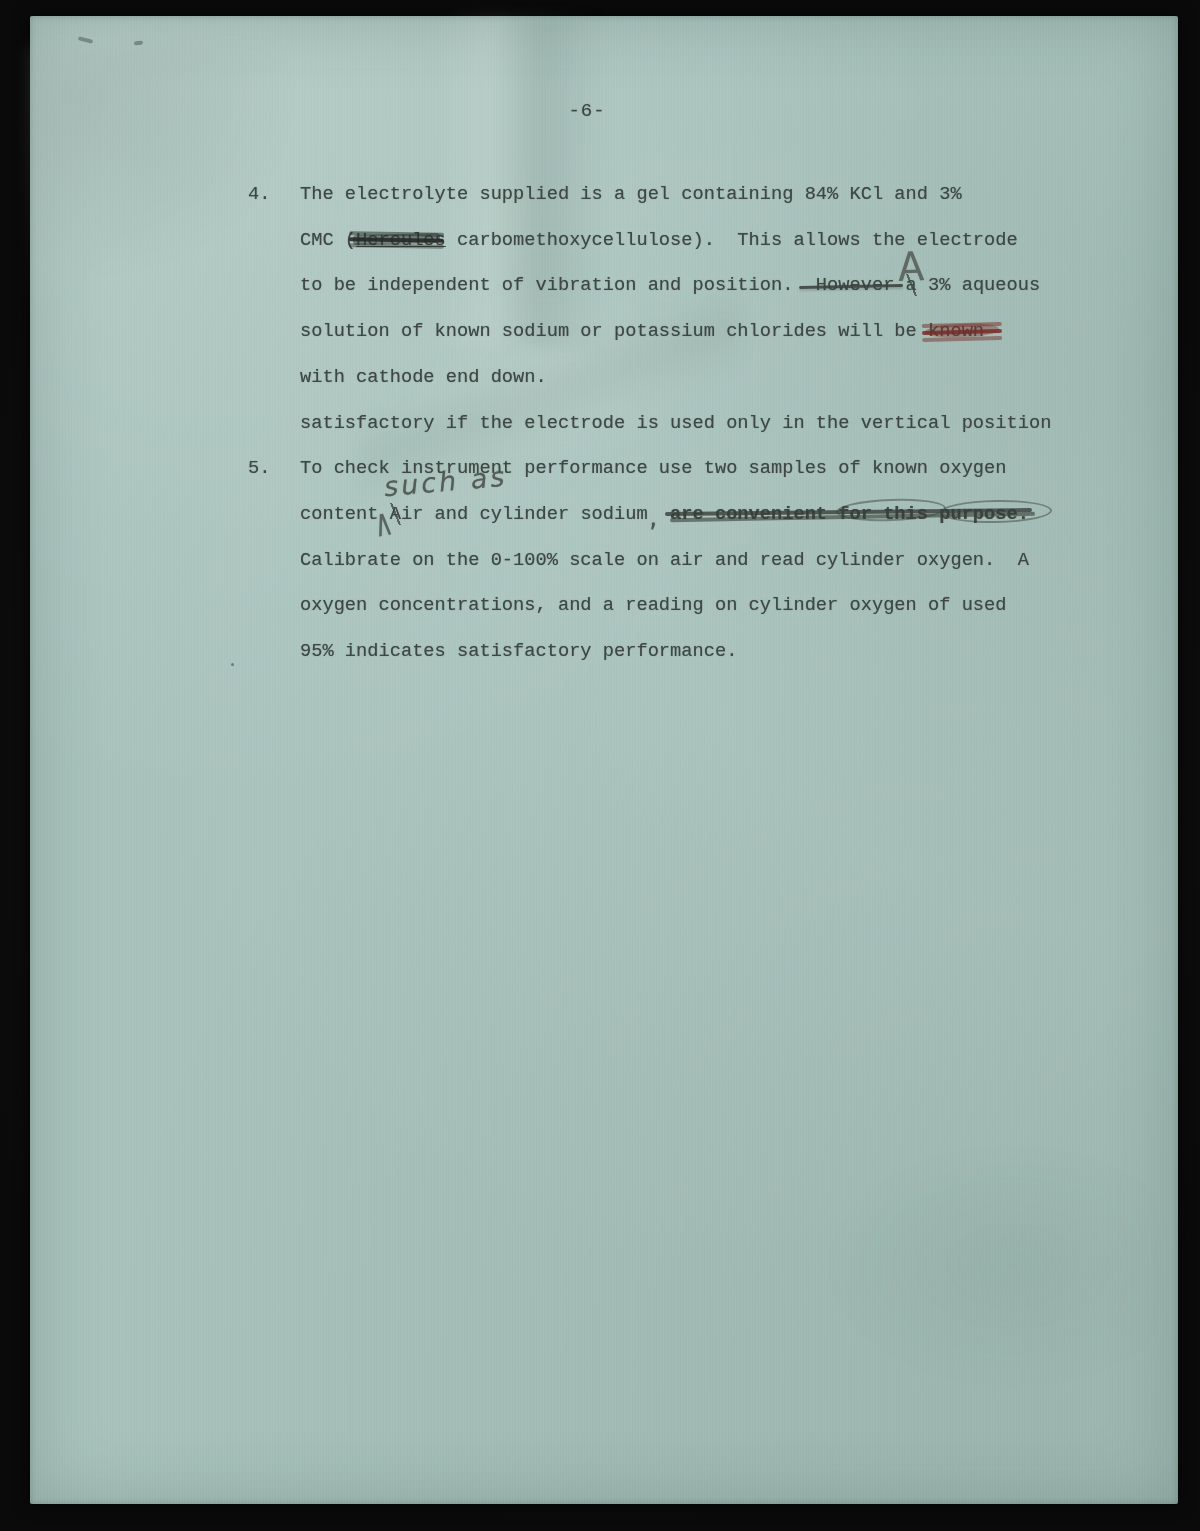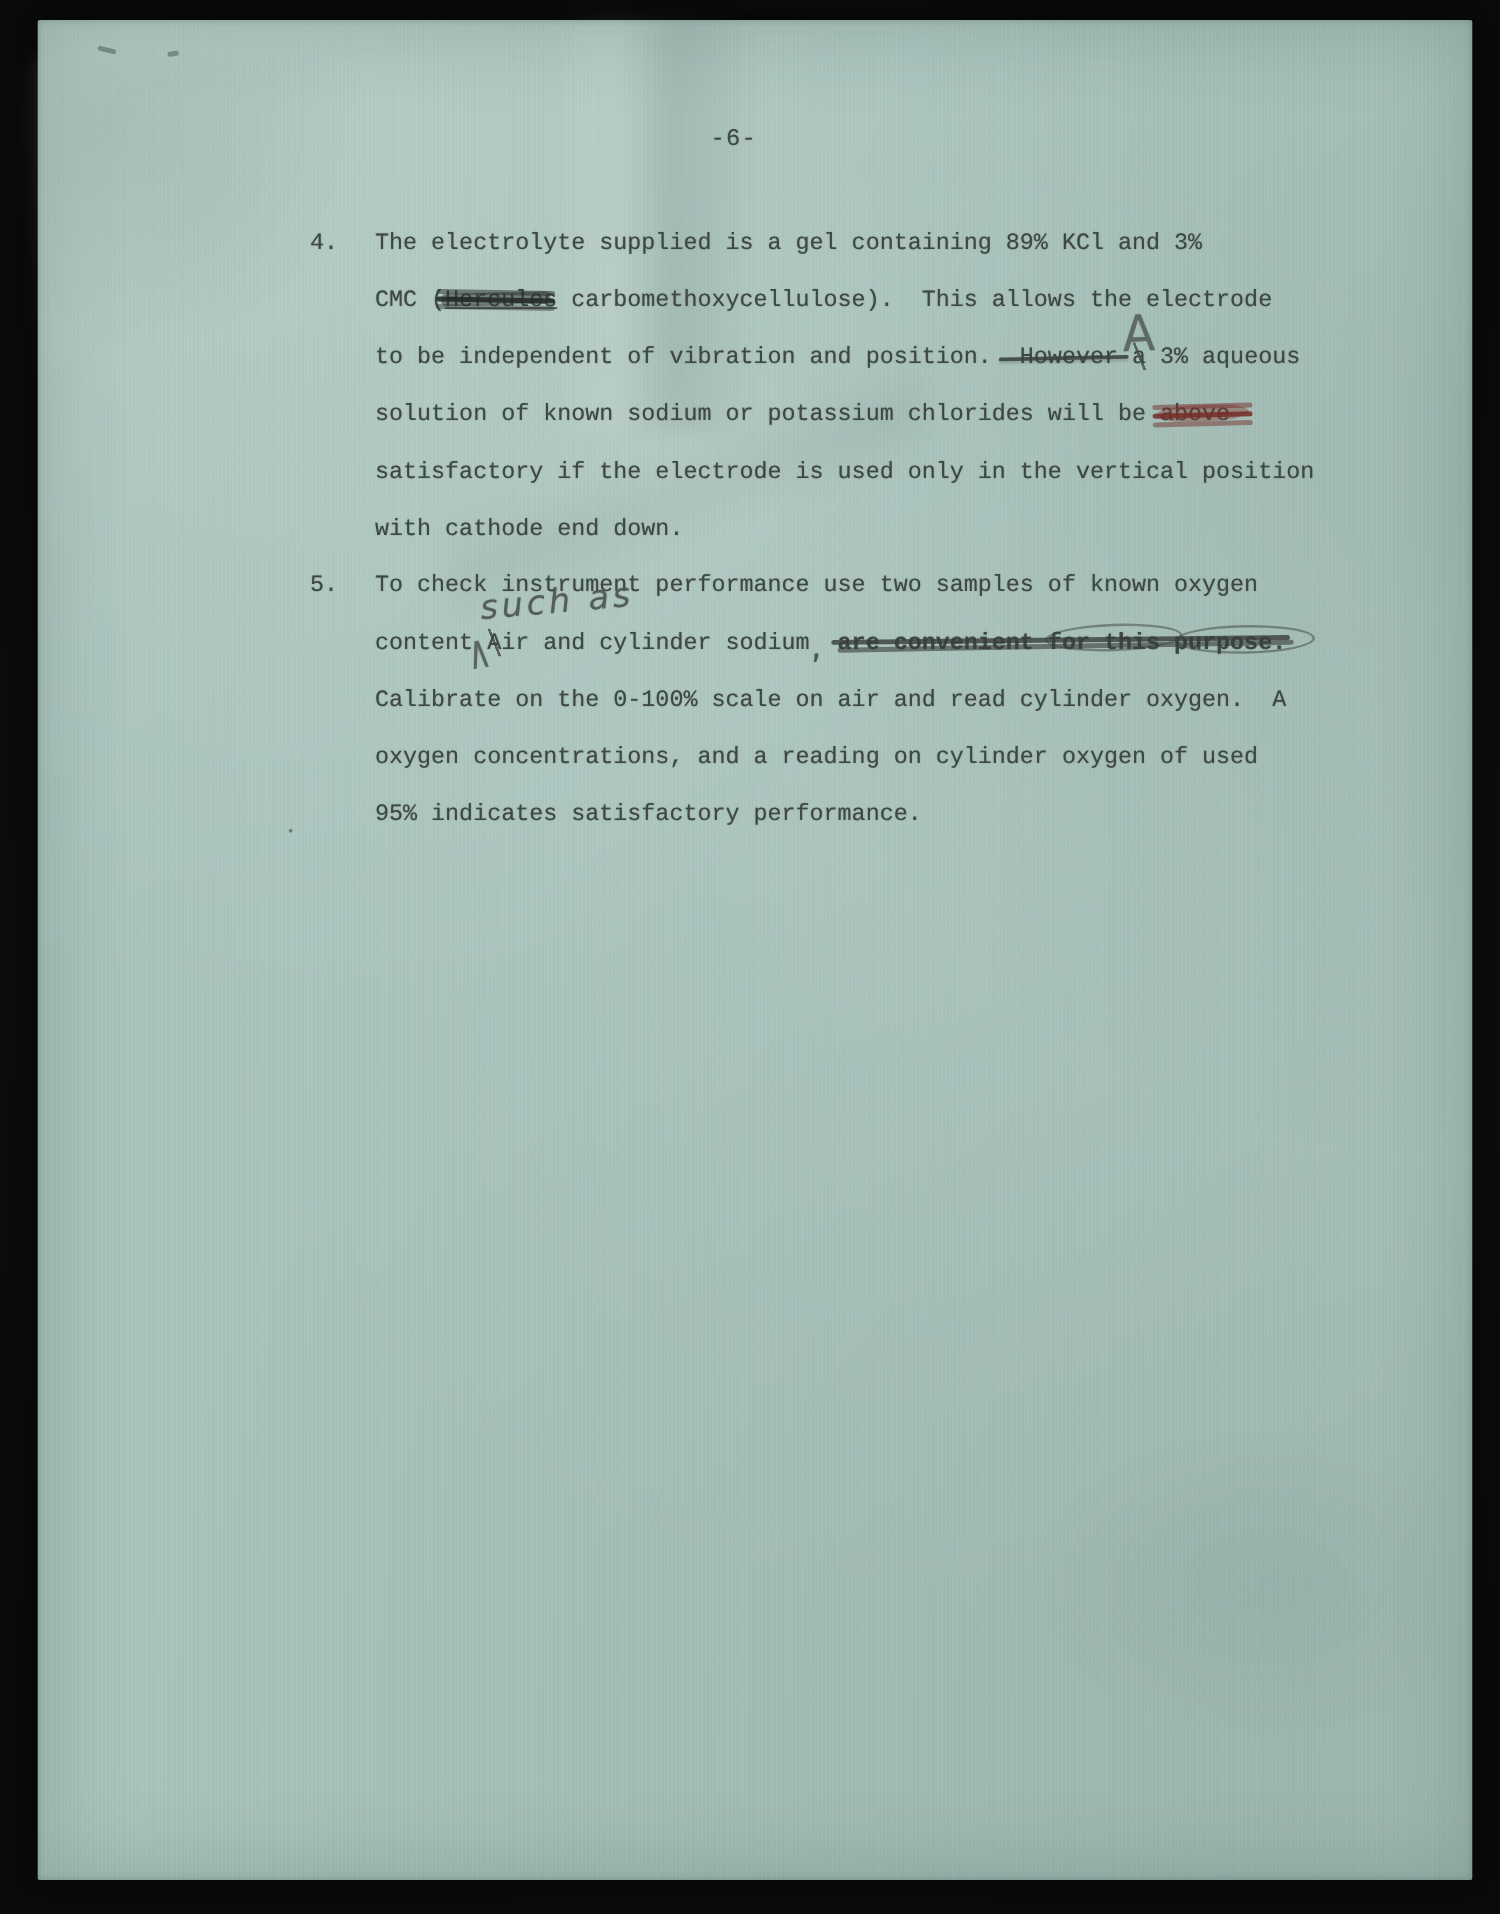--- a/index.html
+++ b/index.html
@@ -205,26 +205,26 @@
     <div class="staple-mark staple-2"></div>
     <div class="speck"></div>
 
     <div class="page-number typed">-6-</div>
 
     <div class="content typed">
 
       <div class="item">
         <div class="marker">4.</div>
         <div class="lines">
-          <div class="line"><span>The electrolyte supplied is a gel containing 89% KCl and 3%</span></div>
+          <div class="line"><span>The electrolyte supplied is a gel containing 84% KCl and 3%</span></div>
           <div class="line"><span>CMC (</span><span class="scribble-heavy">Hercules</span><span> carbomethoxycellulose).  This allows the electrode</span></div>
           <div class="line"><span>to be independent of vibration and position.  </span><span class="strike-pencil">However</span><span> </span><span class="a-wrap"><span class="slash">a</span><span class="hand hand-A">A</span></span><span> 3% aqueous</span></div>
-          <div class="line"><span>solution of known sodium or potassium chlorides will be </span><span class="scribble-red">above</span></div>
+          <div class="line"><span>solution of known sodium or potassium chlorides will be </span><span class="scribble-red">known</span></div>
+          <div class="line"><span>with cathode end down.</span></div>
           <div class="line"><span>satisfactory if the electrode is used only in the vertical position</span></div>
-          <div class="line"><span>with cathode end down.</span></div>
         </div>
       </div>
 
       <div class="item">
         <div class="marker">5.</div>
         <div class="lines">
           <div class="line"><span>To check instrument performance use two samples of known oxygen</span></div>
           <div class="line"><span class="hand insert-above">such as</span><span class="hand caret-mark">∧</span><span>content</span><span> </span><span class="slash">A</span><span>ir and cylinder sodium</span><span class="hand-comma">,</span><span> </span><span class="strike-heavy">are convenient for this purpose.</span><span class="loop loop-1"></span><span class="loop loop-2"></span></div>
           <div class="line"><span>Calibrate on the 0-100% scale on air and read cylinder oxygen.  A</span></div>
           <div class="line"><span>oxygen concentrations, and a reading on cylinder oxygen of used</span></div>

